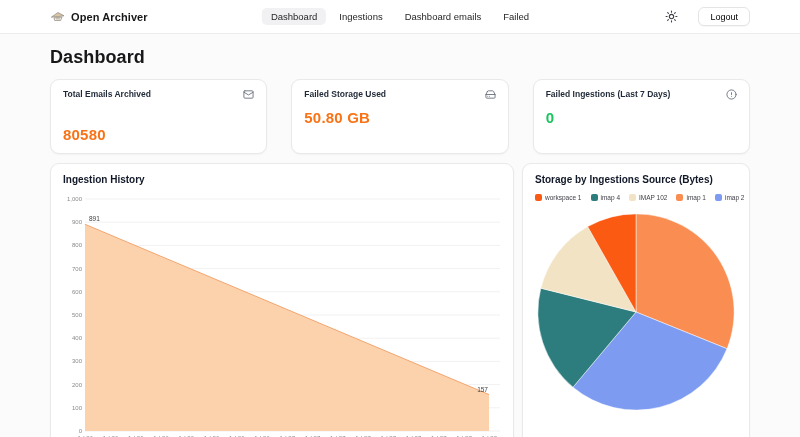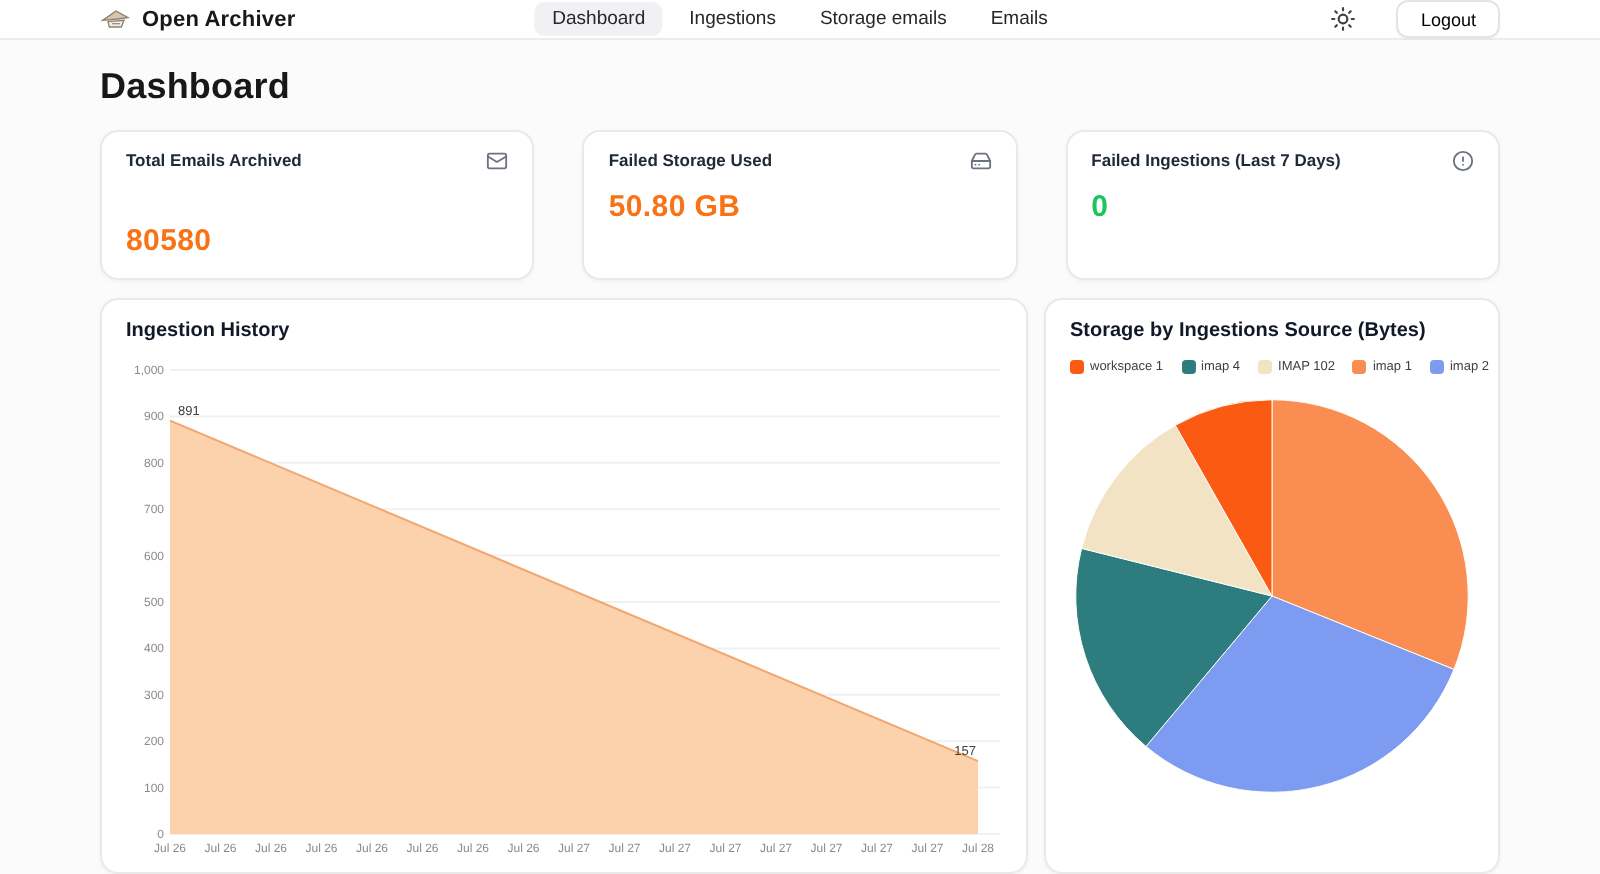--- a/index.html
+++ b/index.html
@@ -3,21 +3,21 @@
 <meta charset="utf-8">
 <style>
   * { margin:0; padding:0; box-sizing:border-box; }
   html,body { width:800px; height:437px; }
   body {
     font-family:"Liberation Sans", sans-serif;
     background:#fbfbfb; color:#18181b; overflow:hidden;
   }
   
   .navbar {
-    height:20px; background:#ffffff; border-bottom:1px solid #ececee;
+    height:34px; background:#ffffff; border-bottom:1px solid #ececee;
     display:flex; align-items:center; padding:0 50px; position:relative;
   }
   .brand { display:flex; align-items:center; gap:5px; }
   .brand-name { font-size:11px; font-weight:700; letter-spacing:.1px; }
   .nav-links {
     position:absolute; left:50%; transform:translateX(-50%);
     display:flex; align-items:center; gap:4px;
   }
   .nav-link {
     font-size:9.5px; color:#27272a; padding:3px 9px; border-radius:5px;
@@ -65,22 +65,22 @@
         <path d="M6 11 L18 10 L16 15 L7 15 Z" fill="#f3ede2" stroke="#8a8174" stroke-width="1"></path>
         <path d="M9 12.5 h6" stroke="#9a9184" stroke-width="1"></path>
       </svg>
     </span>
     <span class="brand-name">Open Archiver</span>
   </div>
 
   <nav class="nav-links">
     <a class="nav-link active">Dashboard</a>
     <a class="nav-link">Ingestions</a>
-    <a class="nav-link">Storage emails</a>
-    <a class="nav-link">Emails</a>
+    <a class="nav-link">Dashboard emails</a>
+    <a class="nav-link">Failed</a>
   </nav>
 
   <div class="nav-right">
     <span class="icon-btn">
       <svg viewBox="0 0 24 24" width="13" height="13" fill="none" stroke="#3f3f46" stroke-width="2" stroke-linecap="round">
         <circle cx="12" cy="12" r="4"></circle>
         <path d="M12 2v2M12 20v2M4.9 4.9l1.4 1.4M17.7 17.7l1.4 1.4M2 12h2M20 12h2M4.9 19.1l1.4-1.4M17.7 6.3l1.4-1.4"></path>
       </svg>
     </span>
     <button class="logout-btn">Logout</button>

